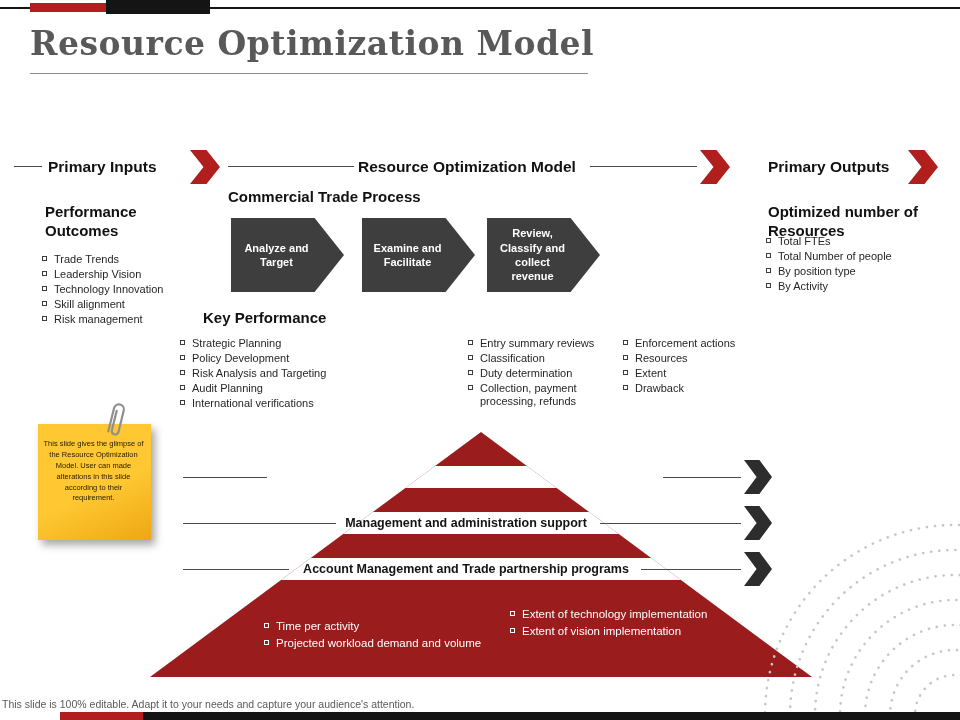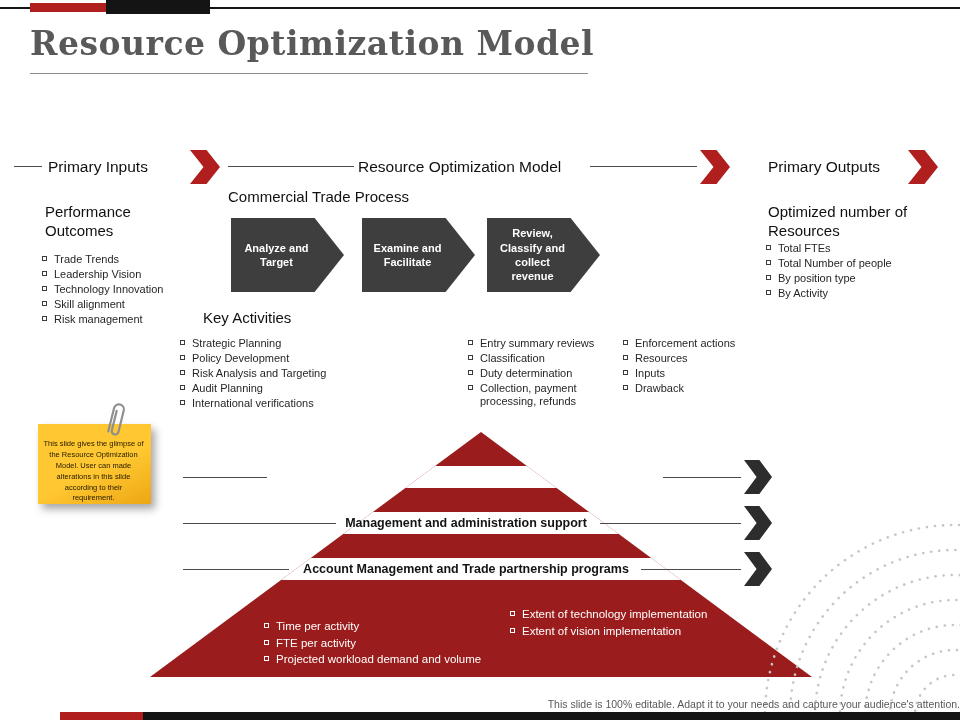--- a/index.html
+++ b/index.html
@@ -4,41 +4,41 @@
 <style>
   *{margin:0;padding:0;box-sizing:border-box}
   html,body{width:960px;height:720px}
   body{font-family:"Liberation Sans",sans-serif;background:#fff}
   .slide{position:relative;width:960px;height:720px;background:#fff;overflow:hidden}
   .abs{position:absolute}
   .hline{position:absolute;height:1px;background:#4a4a4a}
   .chevron{position:absolute;clip-path:polygon(0 0,55% 0,100% 50%,55% 100%,0 100%,45% 50%)}
   .chevron.red{background:#B01E1E}
   .chevron.dark{background:#2D2D2D}
-  .flow-label{position:absolute;font-size:15.5px;font-weight:normal;color:#111;white-space:nowrap}
-  .sec-head{position:absolute;font-size:15px;font-weight:normal;color:#111;line-height:1.25}
+  .flow-label{position:absolute;font-size:15.5px;font-weight:bold;color:#111;white-space:nowrap}
+  .sec-head{position:absolute;font-size:15px;font-weight:bold;color:#111;line-height:1.25}
   .bullet-row{display:flex;gap:7px;margin-bottom:2px;font-size:11px;color:#262626;line-height:13px}
   .sq{flex:0 0 auto;width:5px;height:5px;border:1px solid #3c3c3c;margin-top:3px}
   .sq.white{border-color:#fff}
   .parrow{position:absolute;top:218px;width:113px;height:74px;background:#3E3E3E;
     clip-path:polygon(0 0,74% 0,100% 50%,74% 100%,0 100%);
     color:#fff;font-weight:bold;font-size:11px;line-height:1.3;
     display:flex;align-items:center;justify-content:center;text-align:center;
     padding:4px 30px 4px 8px}
   .pyr{position:absolute;left:150px;top:432px;width:662px;height:245px;background:#9A1C1C;
     clip-path:polygon(50% 0,100% 100%,0 100%)}
   .pyr .gap{position:absolute;left:0;width:100%;height:22px;background:#fff}
   .band-label{position:absolute;transform:translateX(-50%);font-size:12.5px;font-weight:bold;color:#141414;white-space:nowrap}
   .pyr-text{position:absolute;color:#fff}
   .pyr-text .bullet-row{color:#fff;font-size:11.5px;line-height:13.5px;margin-bottom:3px}
-  .note-box{position:absolute;left:38px;top:424px;width:113px;height:80px;
+  .note-box{position:absolute;left:38px;top:424px;width:113px;height:116px;
     background:linear-gradient(155deg,#ffc832 55%,#eda714 100%);
     box-shadow:4px 5px 8px rgba(0,0,0,.35);
     padding:15px 7px 6px 5px;text-align:center;font-size:7.5px;line-height:1.45;color:#231a00}
-  .footer{position:absolute;left:2px;right:0;top:698px;text-align:right;font-size:10.5px;color:#595959}
+  .footer{position:absolute;left:2px;right:0;top:698px;text-align:left;font-size:10.5px;color:#595959}
   .title{position:absolute;left:30px;top:24px;font-family:"DejaVu Serif","Liberation Serif",serif;
     font-weight:bold;font-size:33px;color:#595959;letter-spacing:.5px}
 </style>
 </head>
 <body>
 
 <div class="slide">
 
   <div class="abs" style="left:0;top:7px;width:960px;height:2px;background:#141414"></div>
   <div class="abs" style="left:30px;top:3px;width:76px;height:9px;background:#B01E1E"></div>
@@ -79,21 +79,21 @@
         <span class="sq"></span>
         <span>Risk management</span>
       </div>
   </div>
 
   <div class="sec-head" style="left:228px;top:188px">Commercial Trade Process</div>
   <div class="parrow" style="left:231px">Analyze and Target</div>
   <div class="parrow" style="left:362px">Examine and Facilitate</div>
   <div class="parrow" style="left:487px">Review, Classify and collect revenue</div>
 
-  <div class="sec-head" style="left:203px;top:309px">Key Activities</div>
+  <div class="sec-head" style="left:203px;top:309px">Key Performance</div>
   <div class="abs" style="left:180px;top:337px;width:170px">
     <div class="bullet-row">
         <span class="sq"></span>
         <span>Strategic Planning</span>
       </div>
     <div class="bullet-row">
         <span class="sq"></span>
         <span>Policy Development</span>
       </div>
     <div class="bullet-row">
@@ -131,30 +131,30 @@
     <div class="bullet-row">
         <span class="sq"></span>
         <span>Enforcement actions</span>
       </div>
     <div class="bullet-row">
         <span class="sq"></span>
         <span>Resources</span>
       </div>
     <div class="bullet-row">
         <span class="sq"></span>
-        <span>Inputs</span>
+        <span>Extent</span>
       </div>
     <div class="bullet-row">
         <span class="sq"></span>
         <span>Drawback</span>
       </div>
   </div>
 
   <div class="sec-head" style="left:768px;top:203px;width:172px">Optimized number of Resources</div>
-  <div class="abs" style="left:766px;top:242px;width:175px">
+  <div class="abs" style="left:766px;top:235px;width:175px">
     <div class="bullet-row">
         <span class="sq"></span>
         <span>Total FTEs</span>
       </div>
     <div class="bullet-row">
         <span class="sq"></span>
         <span>Total Number of people</span>
       </div>
     <div class="bullet-row">
         <span class="sq"></span>
@@ -190,24 +190,20 @@
 
   <div class="hline" style="left:183px;top:569px;width:106px"></div>
   <div class="band-label" style="left:466px;top:562px">Account Management and Trade partnership programs</div>
   <div class="hline" style="left:641px;top:569px;width:100px"></div>
   <div class="chevron dark" style="left:744px;top:552px;width:28px;height:34px"></div>
 
   <div class="pyr-text" style="left:264px;top:620px;width:240px">
     <div class="bullet-row">
         <span class="sq white"></span>
         <span>Time per activity</span>
-      </div>
-    <div class="bullet-row">
-        <span class="sq white"></span>
-        <span>FTE per activity</span>
       </div>
     <div class="bullet-row">
         <span class="sq white"></span>
         <span>Projected workload demand and volume</span>
       </div>
   </div>
   <div class="pyr-text" style="left:510px;top:608px;width:240px">
     <div class="bullet-row">
         <span class="sq white"></span>
         <span>Extent of technology implementation</span>

